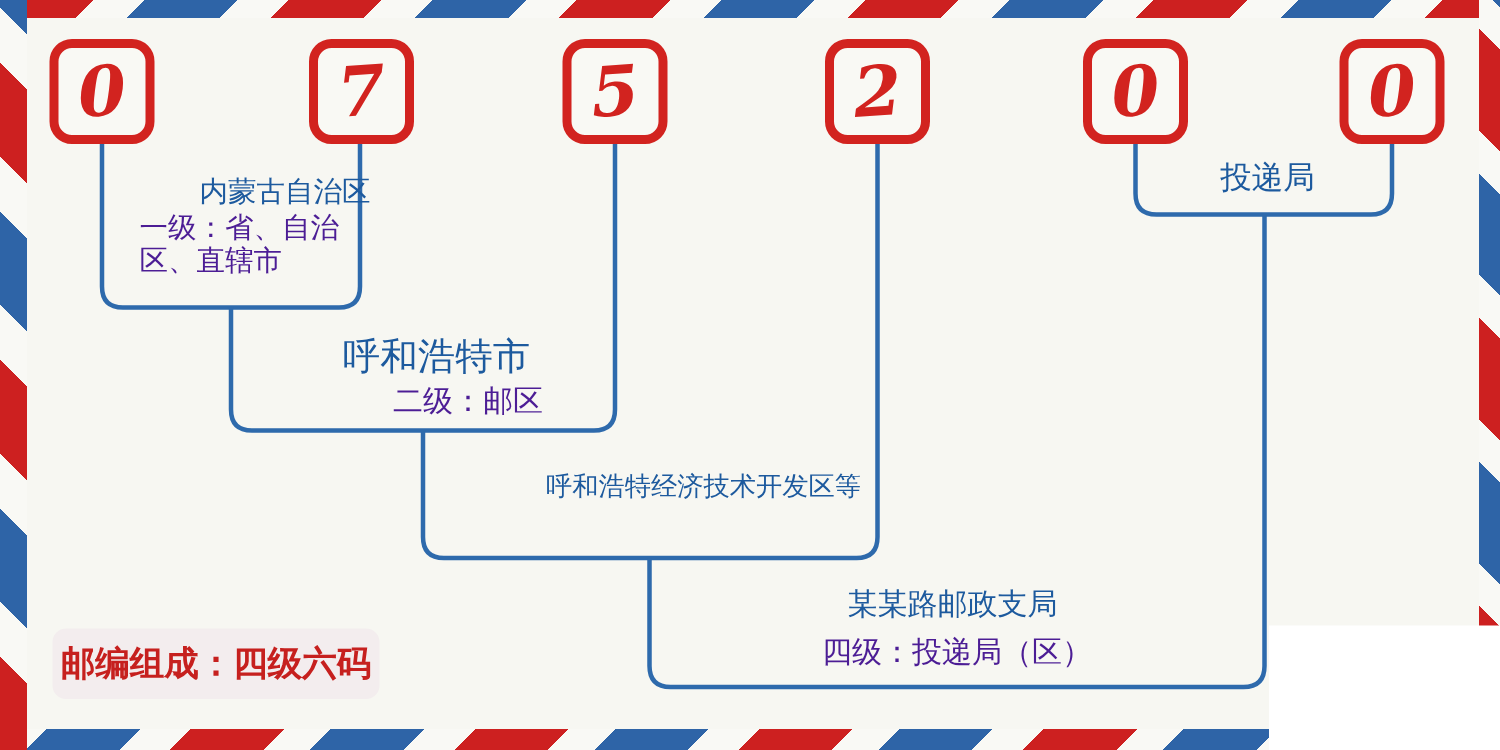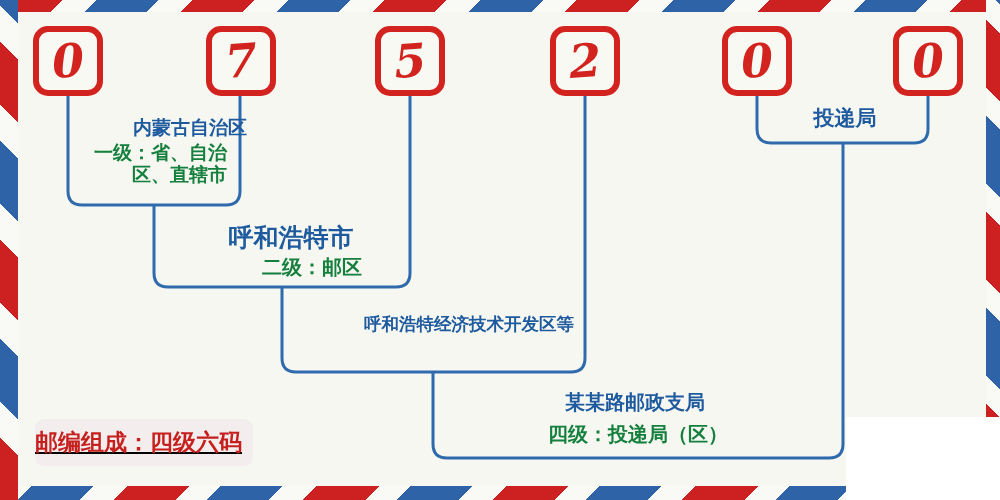--- a/index.html
+++ b/index.html
@@ -30,38 +30,38 @@
     display:flex;align-items:center;justify-content:center;
   }
   .digit{
     font-family:"DejaVu Serif",serif;font-weight:bold;font-style:italic;
     font-size:46px;color:#d2231f;line-height:1;transform:rotate(-4deg);
   }
   .d1{left:33px;} .d2{left:206px;} .d3{left:375px;}
   .d4{left:550px;} .d5{left:722px;} .d6{left:893px;}
   
   .lbl{position:absolute;z-index:5;transform:translateX(-50%);
-       text-align:right;white-space:nowrap;font-weight:bold;}
+       text-align:left;white-space:nowrap;font-weight:normal;}
   .blue{color:#1d5a9e;}
-  .red{color:#15803d;}
+  .red{color:#4c1d95;}
   .l1-title{left:190px;top:115px;font-size:19px;}
   .l1-sub{left:160px;top:142px;font-size:19px;white-space:normal;
           width:134px;line-height:1.18;}
   .l2-title{left:291px;top:221px;font-size:25px;}
   .l2-sub{left:288px;top:254px;font-size:20px;margin-left:24px;}
   .l3-title{left:430px;top:312px;font-size:17.5px;margin-left:39px;}
   .l3-sub{left:436px;top:337px;font-size:20px;}
   .l4-title{left:635px;top:389px;font-size:20px;}
   .l4-sub{left:638px;top:421px;font-size:20px;}
   .delivery-lbl{left:845px;top:104px;font-size:21px;}
   
   .badge{
     position:absolute;left:35px;top:419px;width:218px;height:47px;z-index:5;
     background:#f3edee;border-radius:9px;
-    display:flex;align-items:center;text-decoration:underline;
+    display:flex;align-items:center;justify-content:center;
   }
   .badge span{
     font-family:"DejaVu Serif",serif;font-weight:bold;
     font-size:23px;color:#c6201e;
   }
 </style>
 </head>
 <body>
 
 <div id="stage">

